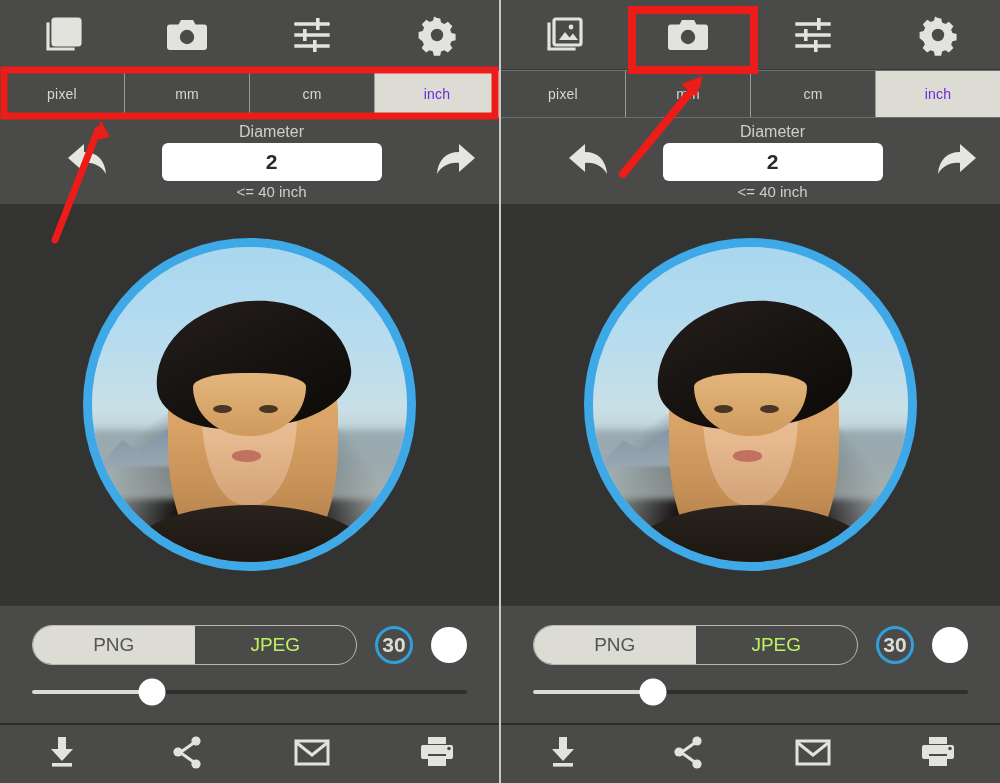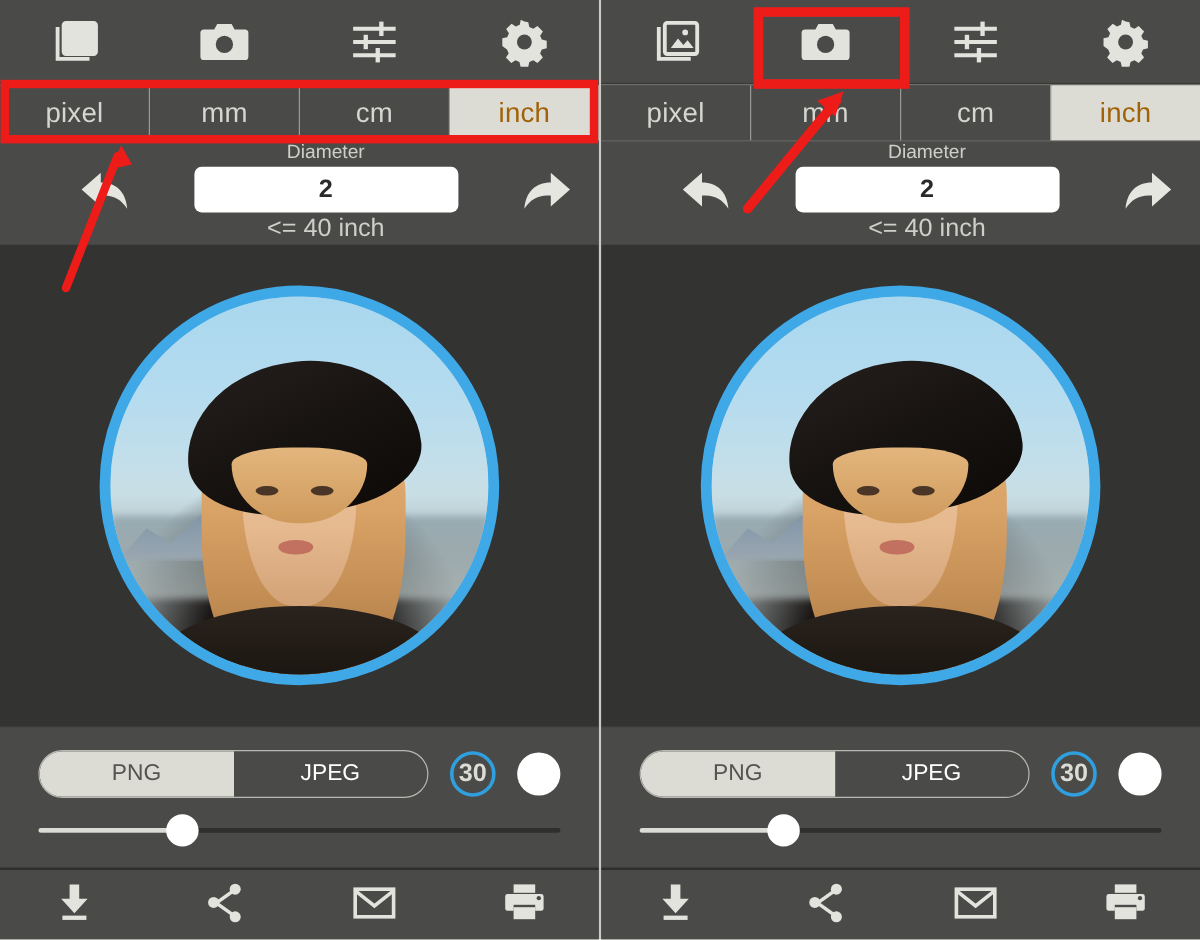--- a/index.html
+++ b/index.html
@@ -55,29 +55,29 @@
     background: #4a4a48;
     border-top: 1px solid #6d6d6a;
     border-bottom: 1px solid #6d6d6a;
     flex: 0 0 48px;
   }
   .unit-tab {
     flex: 1;
     display: flex;
     align-items: center;
     justify-content: center;
-    font-size: 23px;
+    font-size: 14px;
     color: #d6d6d1;
     letter-spacing: .2px;
     border-right: 1px solid #9a9a96;
   }
   .unit-tab:last-child { border-right: none; }
   .unit-tab.active {
     background: #dcdcd5;
-    color: #a16207;
+    color: #6d28d9;
   }
 
   
   .diam-row {
     height: 86px;
     display: flex;
     align-items: center;
     background: #4a4a48;
     position: relative;
     flex: 0 0 86px;
@@ -94,21 +94,21 @@
     gap: 2px;
   }
   .diam-label { font-size: 16px; color: #cfcfca; }
   .diam-input {
     width: 220px; height: 38px;
     background: #ffffff;
     border-radius: 6px;
     display: flex; align-items: center; justify-content: center;
     font-size: 21px; font-weight: bold; color: #2a2a28;
   }
-  .diam-hint { font-size: 21px; color: #cfcfca; }
+  .diam-hint { font-size: 15px; color: #cfcfca; }
 
   
   .canvas {
     flex: 1;
     background: #333332;
     display: flex;
     align-items: center;
     justify-content: center;
     position: relative;
     overflow: hidden;
@@ -193,21 +193,21 @@
     flex: 1;
     height: 40px;
     border: 1px solid #b9b9b3;
     border-radius: 20px;
     display: flex;
     overflow: hidden;
   }
   .seg-item {
     flex: 1;
     display: flex; align-items: center; justify-content: center;
-    font-size: 19px; color: #ffffff;
+    font-size: 19px; color: #bef264;
   }
   .seg-item.active { background: #dcdcd5; color: #55554f; }
   .quality-badge {
     width: 38px; height: 38px;
     border: 3px solid #2f9fdd;
     border-radius: 50%;
     display: flex; align-items: center; justify-content: center;
     font-size: 21px; color: #dcdcd6; font-weight: bold;
   }
   .color-dot {

